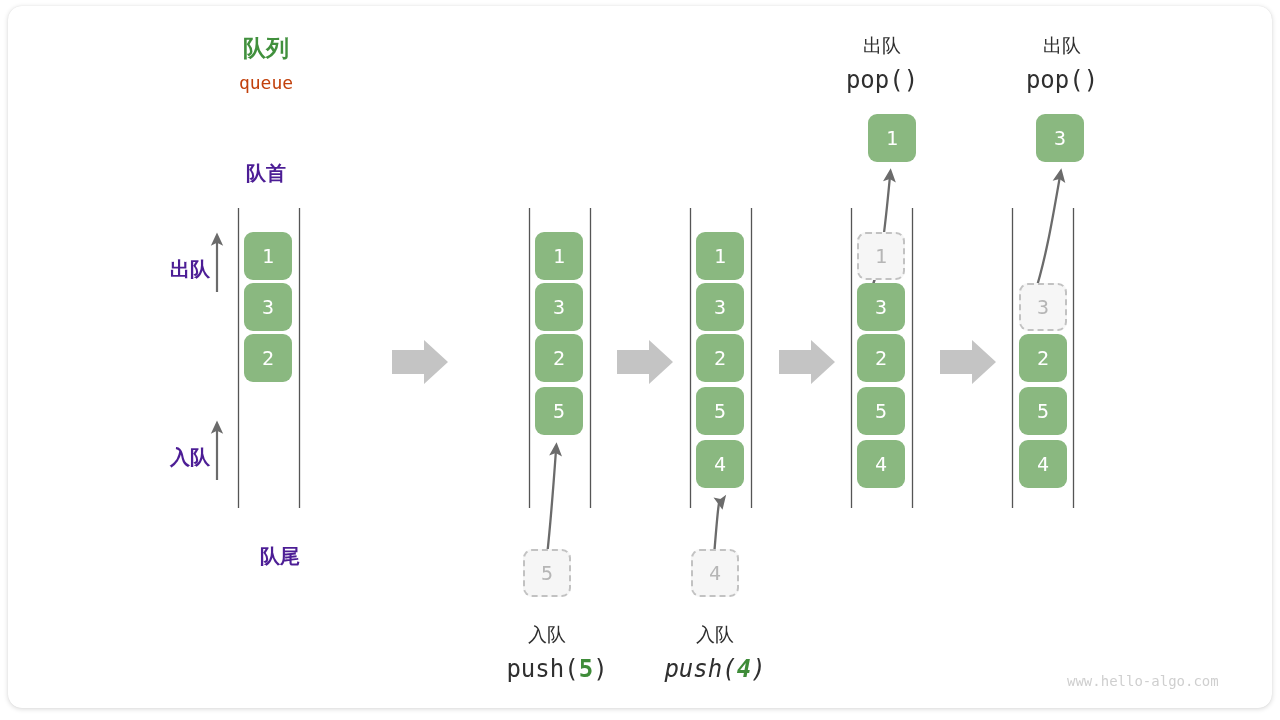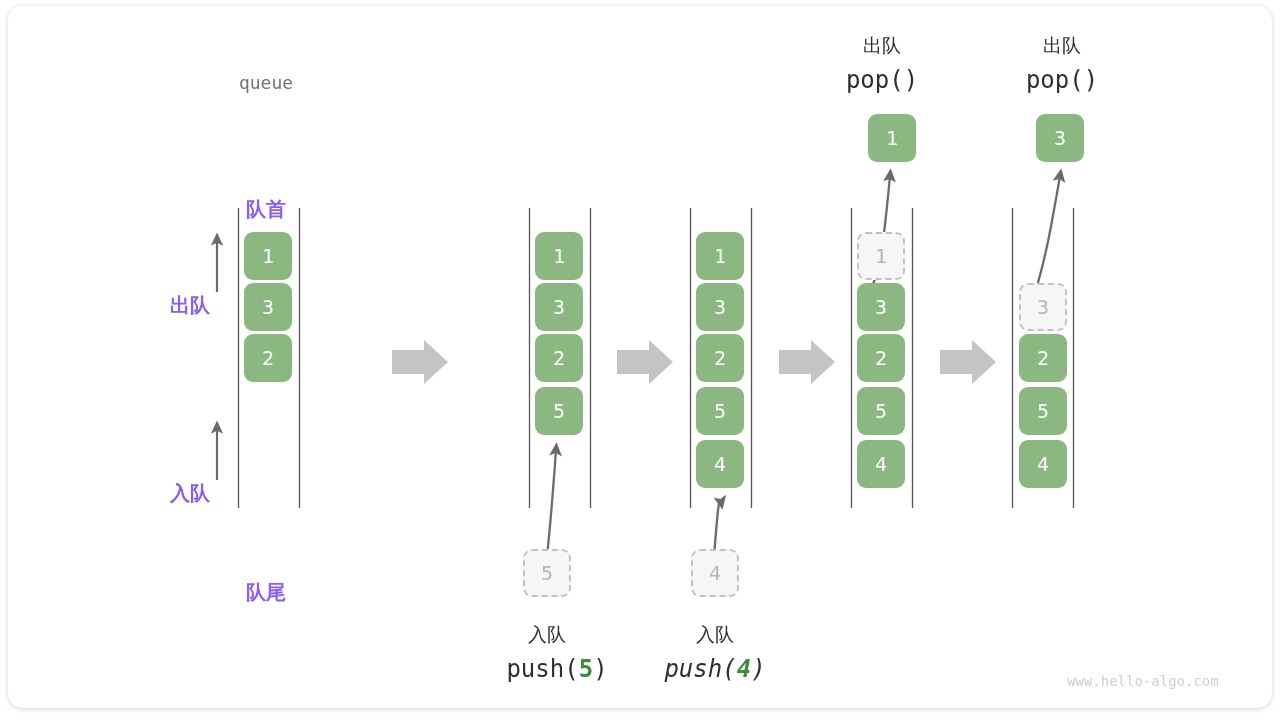--- a/index.html
+++ b/index.html
@@ -39,31 +39,30 @@
   .title-cn {
     font-weight: bold;
     font-size: 23px;
     color: #41903d;
     text-align: center;
     white-space: nowrap;
   }
   .title-en {
     font-family: "DejaVu Sans Mono", "Liberation Mono", monospace;
     font-size: 18px;
-    color: #737373;
+    color: #c2410c;
     text-align: center;
     white-space: nowrap;
   }
   .label-bold {
     font-weight: bold;
     font-size: 20px;
-    color: #8b5cf6;
-    text-align: center;
-    white-space: nowrap;
-    margin-top: 36px;
+    color: #4c1d95;
+    text-align: center;
+    white-space: nowrap;
   }
   .op-cn {
     font-size: 19px;
     color: #2f2f2f;
     text-align: center;
     white-space: nowrap;
   }
   .op-code {
     font-family: "DejaVu Sans Mono", "Liberation Mono", monospace;
     font-size: 24px;
@@ -144,24 +143,25 @@
     </g>
 
     <g stroke="#6b6b6b" stroke-width="2.3" fill="none">
       <path d="M547,556 C551,520 553,492 556,450" marker-end="url(#ah)"></path>
       <path d="M714,556 C717,520 719,492 721,502" marker-end="url(#ah)"></path>
       <path d="M872,288 C881,262 884,240 890,176" marker-end="url(#ah)"></path>
       <path d="M1034,296 C1046,258 1052,222 1060,176" marker-end="url(#ah)"></path>
     </g>
   </svg>
 
+  <div class="abs title-cn" style="left:206px; top:33px; width:120px;">队列</div>
   <div class="abs title-en" style="left:206px; top:72px; width:120px;">queue</div>
 
   <div class="abs label-bold" style="left:206px; top:160px; width:120px;">队首</div>
-  <div class="abs label-bold" style="left:206px; top:543px; width:120px;">队尾</div>
+  <div class="abs label-bold" style="left:220px; top:543px; width:120px;">队尾</div>
 
   <div class="abs label-bold" style="left:134px; top:256px; width:76px; text-align:right;">出队</div>
   <div class="abs label-bold" style="left:134px; top:444px; width:76px; text-align:right;">入队</div>
 
   <div class="abs">
     <div class="cell filled" style="left:244px; top:232px;">1</div>
     <div class="cell filled" style="left:244px; top:283px;">3</div>
     <div class="cell filled" style="left:244px; top:334px;">2</div>
   </div>
 

